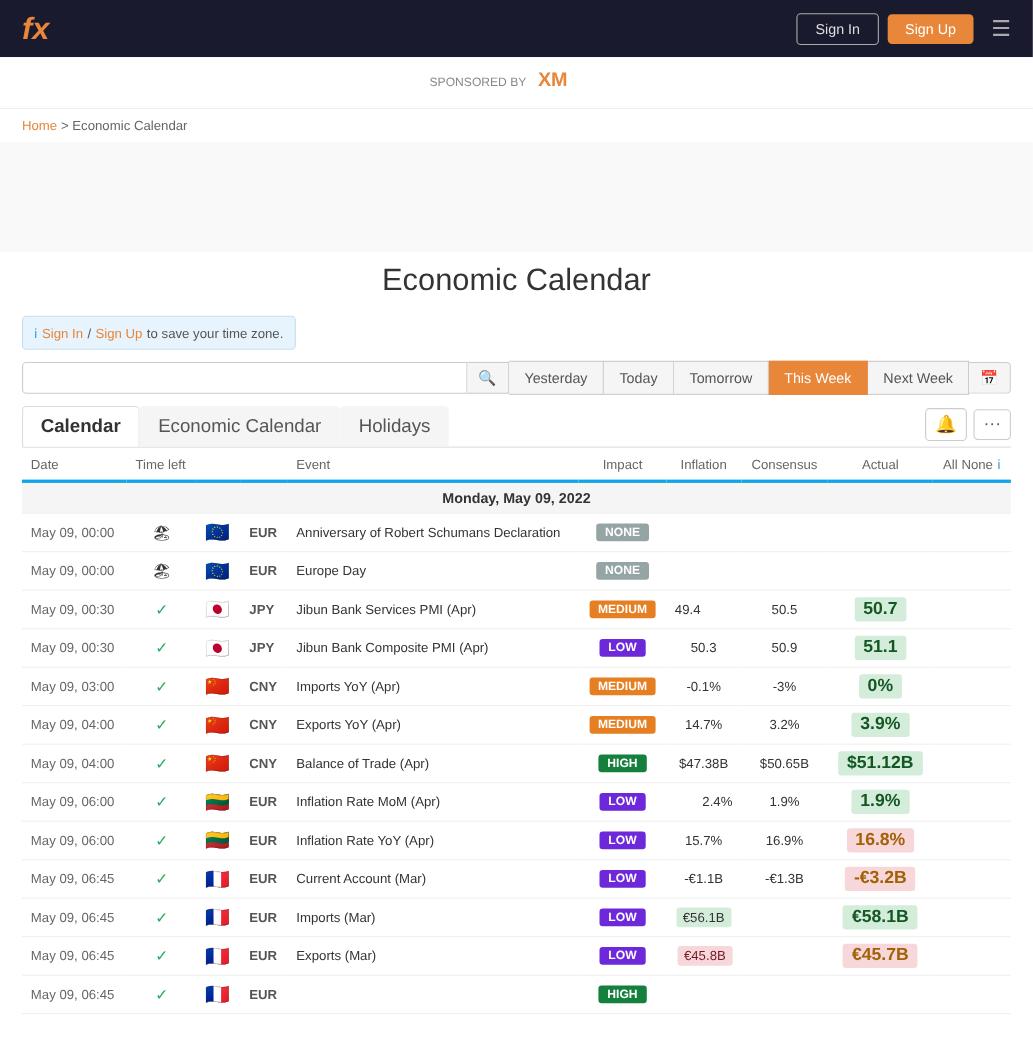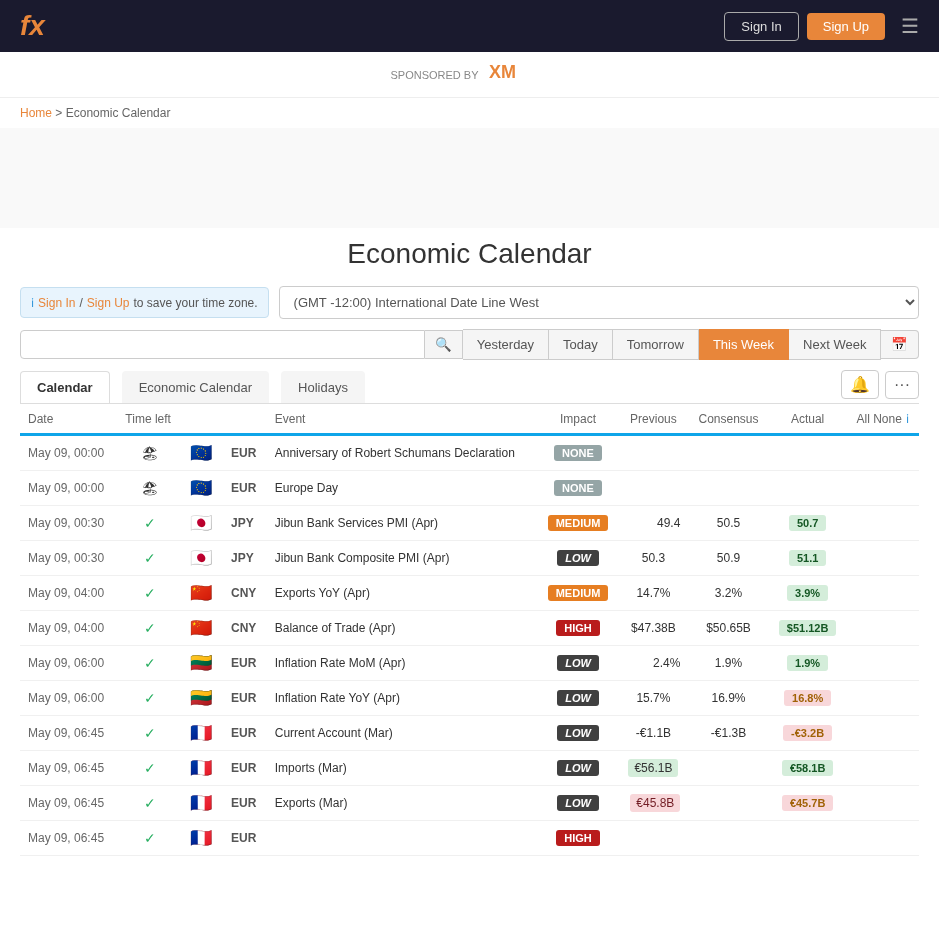--- a/index.html
+++ b/index.html
@@ -39,39 +39,39 @@
     .date-nav { display: flex; align-items: center; gap: 0; margin-bottom: 10px; }
     .search-box { flex: 1; border: 1px solid #ccc; border-radius: 4px 0 0 4px; padding: 6px 10px; font-size: 13px; }
     .search-icon-btn { background: #f5f5f5; border: 1px solid #ccc; border-left: none; padding: 6px 10px; cursor: pointer; color: #555; }
     .nav-btn { background: #f5f5f5; border: 1px solid #ccc; border-left: none; padding: 7px 14px; cursor: pointer; font-size: 13px; color: #555; white-space: nowrap; }
     .nav-btn.active { background: #e8863a; color: #fff; border-color: #e8863a; }
     .cal-icon-btn { background: #f5f5f5; border: 1px solid #ccc; border-left: none; border-radius: 0 4px 4px 0; padding: 6px 10px; cursor: pointer; color: #555; }
 
     
     .tabs-row { display: flex; align-items: center; justify-content: space-between; margin-bottom: 0; border-bottom: 1px solid #ddd; }
     .tabs { display: flex; gap: 0; }
-    .tab { padding: 8px 16px; cursor: pointer; border: 1px solid transparent; border-bottom: none; font-size: 13px; color: #555; background: #f5f5f5; margin-right: 12px; border-radius: 4px 4px 0 0; }
+    .tab { padding: 8px 16px; cursor: pointer; border: 1px solid transparent; border-bottom: none; font-size: 17px; color: #555; background: #f5f5f5; margin-right: 0; border-radius: 4px 4px 0 0; }
     .tab.active { background: #fff; border-color: #ddd; color: #333; font-weight: bold; }
     .tab-icons { display: flex; gap: 6px; align-items: center; padding-bottom: 4px; }
     .tab-icon-btn { background: transparent; border: 1px solid #ccc; border-radius: 4px; padding: 4px 8px; cursor: pointer; color: #555; font-size: 16px; }
 
     
     .calendar-table { width: 100%; border-collapse: collapse; font-size: 12px; }
     .calendar-table th { padding: 6px 8px; text-align: left; font-weight: normal; color: #666; border-bottom: 3px solid #0ea5e9; white-space: nowrap; }
     .calendar-table th.center { text-align: center; }
     .calendar-table td { padding: 6px 8px; border-bottom: 1px solid #f0f0f0; white-space: nowrap; vertical-align: middle; }
     .date-header { text-align: center; background: #f5f5f5; font-weight: bold; font-size: 13px; color: #333; padding: 8px; }
 
     .impact-badge { display: inline-block; padding: 2px 8px; border-radius: 3px; font-size: 11px; font-weight: bold; color: #fff; }
     .impact-none { background: #95a5a6; }
-    .impact-low { background: #404040; font-style: italic; }
+    .impact-low { background: #6d28d9; }
     .impact-medium { background: #e67e22; }
-    .impact-high { background: #b91c1c; }
-
-    .actual-value { display: inline-block; padding: 2px 8px; border-radius: 3px; font-size: 11px; font-weight: bold; }
+    .impact-high { background: #15803d; }
+
+    .actual-value { display: inline-block; padding: 2px 8px; border-radius: 3px; font-size: 16px; font-weight: bold; }
     .actual-green { background: #d4edda; color: #155724; }
     .actual-red { background: #f8d7da; color: #a16207; }
 
     .prev-highlight { background: #d4edda; padding: 2px 6px; border-radius: 3px; }
     .prev-highlight-red { background: #f8d7da; padding: 2px 6px; border-radius: 3px; color: #721c24; }
 
     .check-icon { color: #27ae60; font-size: 14px; }
     .holiday-icon { font-size: 14px; }
 
     .currency-text { color: #555; font-weight: bold; font-size: 12px; }
@@ -115,23 +115,20 @@
 
   <h1 class="page-title">Economic Calendar</h1>
 
   <div class="timezone-row">
     <div class="timezone-info">
       <span style="color:#3498db;">ℹ</span>
       <a href="#">Sign In</a>
       <span> / </span>
       <a href="#">Sign Up</a>
       <span>to save your time zone.</span>
-    </div>
-    <div class="timezone-select-wrapper">
-      <select class="timezone-select"><option>(GMT -12:00) International Date Line West</option></select>
     </div>
   </div>
 
   <div class="date-nav">
     <input type="text" class="search-box" placeholder="" style="">
     <button class="search-icon-btn">
       <span>🔍</span>
     </button>
     <button class="nav-btn">Yesterday</button>
     <button class="nav-btn">Today</button>
@@ -161,32 +158,35 @@
 
   <table class="calendar-table">
     <thead>
       <tr>
         <th>Date</th>
         <th>Time left</th>
         <th></th>
         <th></th>
         <th>Event</th>
         <th class="center">Impact</th>
-        <th class="center">Previous</th>
+        <th class="center">Inflation</th>
         <th class="center">Consensus</th>
         <th class="center">Actual</th>
         <th class="center">
           <span class="all-none-header">
             <span>All None</span>
             <span class="info-icon">ℹ</span>
           </span>
         </th>
       </tr>
     </thead>
     <tbody id="calendar-tbody">
+    <tr>
+          <td colspan="10" class="date-header">Monday, May 09, 2022</td>
+        </tr>
         <tr>
     <td class="time-text">May 09, 00:00</td>
     <td style="text-align:center"><span class="holiday-icon">🏖</span></td>
     <td style="font-size:18px">🇪🇺</td>
     <td class="currency-text">EUR</td>
     <td class="event-text">Anniversary of Robert Schumans Declaration</td>
     <td style="text-align:center"><span class="impact-badge impact-none">NONE</span></td>
     <td style="text-align:center"></td>
     <td style="text-align:center"></td>
     <td style="text-align:center"></td>
@@ -204,35 +204,47 @@
     <td style="text-align:center"></td>
     <td></td>
   </tr>
         <tr>
     <td class="time-text">May 09, 00:30</td>
     <td style="text-align:center"><span class="check-icon">✓</span></td>
     <td style="font-size:18px">🇯🇵</td>
     <td class="currency-text">JPY</td>
     <td class="event-text">Jibun Bank Services PMI (Apr)</td>
     <td style="text-align:center"><span class="impact-badge impact-medium">MEDIUM</span></td>
-    <td style="text-align:right"><span>49.4</span></td>
+    <td style="text-align:left"><span>49.4</span></td>
     <td style="text-align:center"><span>50.5</span></td>
     <td style="text-align:center"><span class="actual-value actual-green">50.7</span></td>
     <td></td>
   </tr>
         <tr>
     <td class="time-text">May 09, 00:30</td>
     <td style="text-align:center"><span class="check-icon">✓</span></td>
     <td style="font-size:18px">🇯🇵</td>
     <td class="currency-text">JPY</td>
     <td class="event-text">Jibun Bank Composite PMI (Apr)</td>
     <td style="text-align:center"><span class="impact-badge impact-low">LOW</span></td>
     <td style="text-align:center"><span>50.3</span></td>
     <td style="text-align:center"><span>50.9</span></td>
     <td style="text-align:center"><span class="actual-value actual-green">51.1</span></td>
+    <td></td>
+  </tr>
+        <tr>
+    <td class="time-text">May 09, 03:00</td>
+    <td style="text-align:center"><span class="check-icon">✓</span></td>
+    <td style="font-size:18px">🇨🇳</td>
+    <td class="currency-text">CNY</td>
+    <td class="event-text">Imports YoY (Apr)</td>
+    <td style="text-align:center"><span class="impact-badge impact-medium">MEDIUM</span></td>
+    <td style="text-align:center"><span>-0.1%</span></td>
+    <td style="text-align:center"><span>-3%</span></td>
+    <td style="text-align:center"><span class="actual-value actual-green">0%</span></td>
     <td></td>
   </tr>
         <tr>
     <td class="time-text">May 09, 04:00</td>
     <td style="text-align:center"><span class="check-icon">✓</span></td>
     <td style="font-size:18px">🇨🇳</td>
     <td class="currency-text">CNY</td>
     <td class="event-text">Exports YoY (Apr)</td>
     <td style="text-align:center"><span class="impact-badge impact-medium">MEDIUM</span></td>
     <td style="text-align:center"><span>14.7%</span></td>

